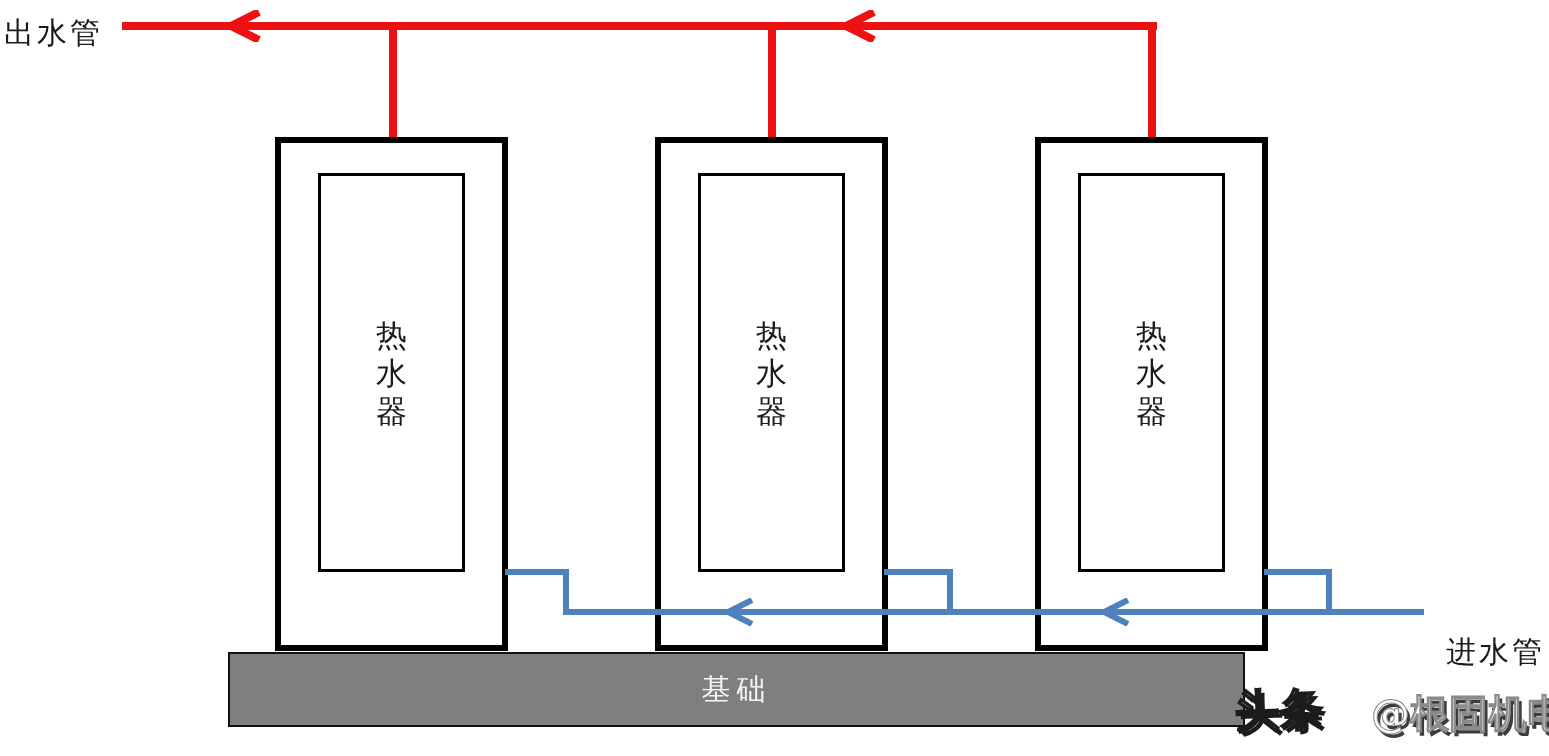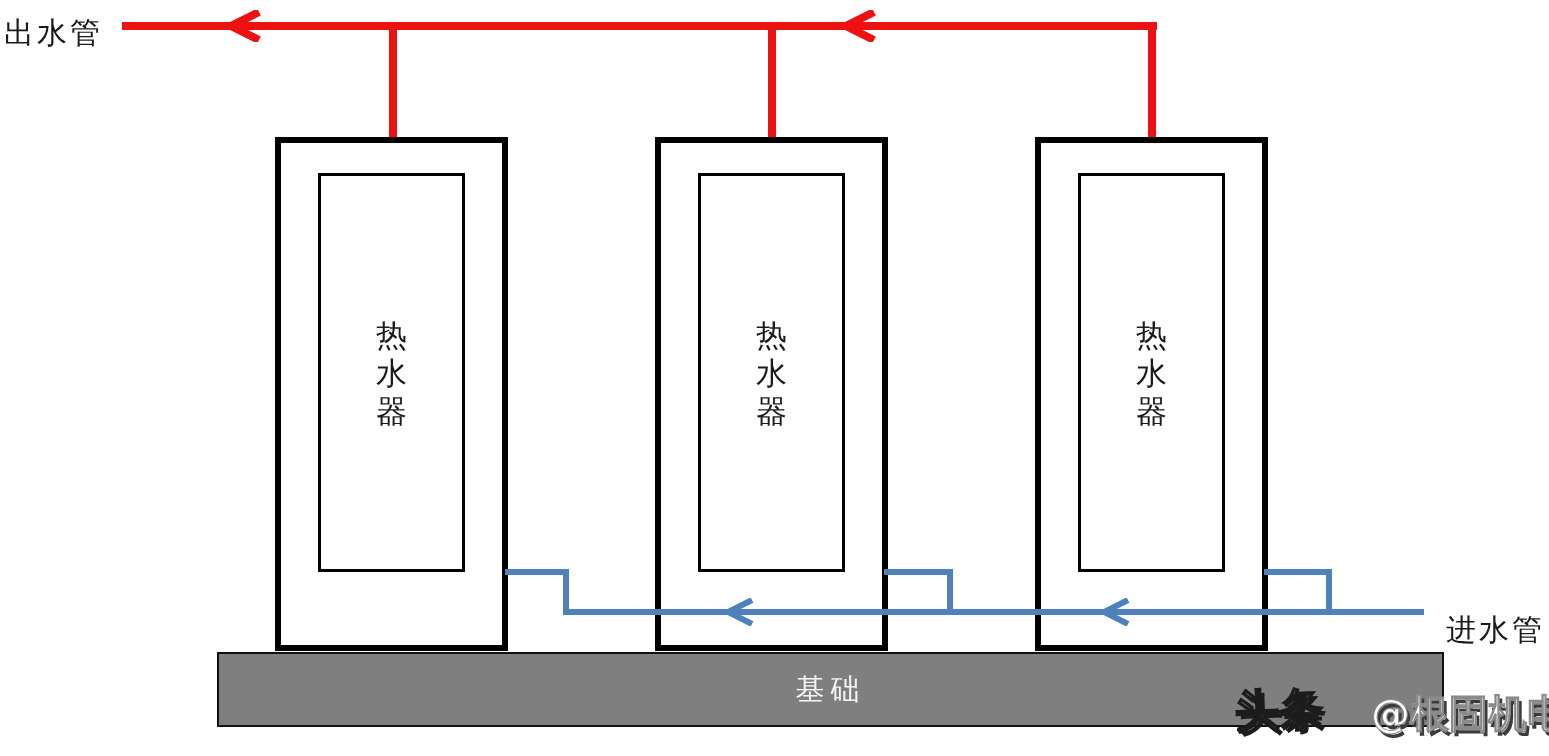--- a/index.html
+++ b/index.html
@@ -33,21 +33,21 @@
     white-space:pre-line;text-align:center;letter-spacing:0;
   }
 
   
   .pipe-label{
     font-size:30px;color:#1a1a1a;letter-spacing:3px;white-space:nowrap;
   }
 
   
   .base{
-    position:absolute;left:217px;top:652px;width:1227px;height:75px;
+    position:absolute;left:228px;top:652px;width:1017px;height:75px;
     background:var(--base-color,#7f7f7f);border:2px solid #111;box-sizing:border-box;
     display:flex;align-items:center;justify-content:center;
   }
   .base-label{font-size:29px;color:#f5f5f5;letter-spacing:6px;}
 
   
   .watermark{
     position:absolute;left:1235px;top:681px;
     display:flex;align-items:flex-start;gap:12px;
     font-family:"DejaVu Sans","Liberation Sans",sans-serif;
@@ -120,21 +120,21 @@
   <div class="abs pipe-blue" style="left:1264px;top:569px;width:68px;height:6px;"></div>
   <div class="abs pipe-blue" style="left:1326px;top:569px;width:6px;height:46px;"></div>
 
   <svg class="abs arrow-blue" style="left:725px;top:598px;" width="30" height="28" viewBox="0 0 30 28">
     <polyline points="27,2 3,14 27,26" fill="none" stroke="currentColor" stroke-width="6"></polyline>
   </svg>
   <svg class="abs arrow-blue" style="left:1101px;top:598px;" width="30" height="28" viewBox="0 0 30 28">
     <polyline points="27,2 3,14 27,26" fill="none" stroke="currentColor" stroke-width="6"></polyline>
   </svg>
 
-  <div class="abs pipe-label" style="left:1446px;top:610px;">进水管</div>
+  <div class="abs pipe-label" style="left:1446px;top:632px;">进水管</div>
 
   <div class="base">
     <div class="base-label">基础</div>
   </div>
 
   <div class="watermark">
     <span class="wm-brand">头条</span>
     <span class="wm-handle">@根固机电</span>
   </div>
 

